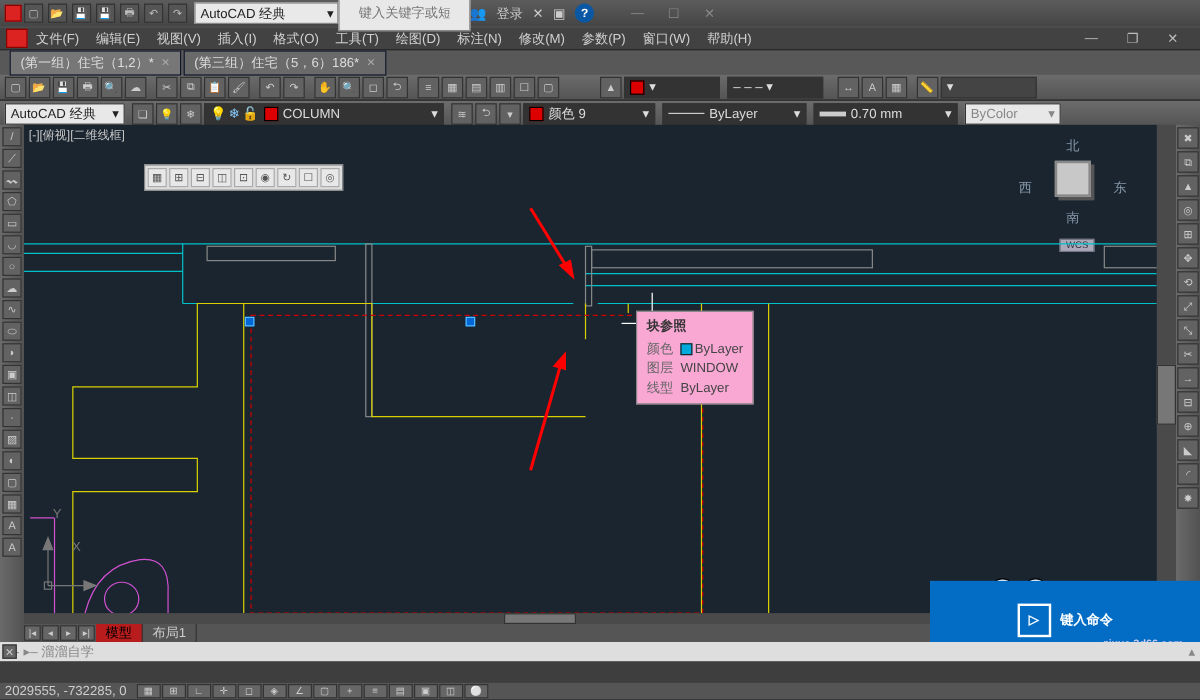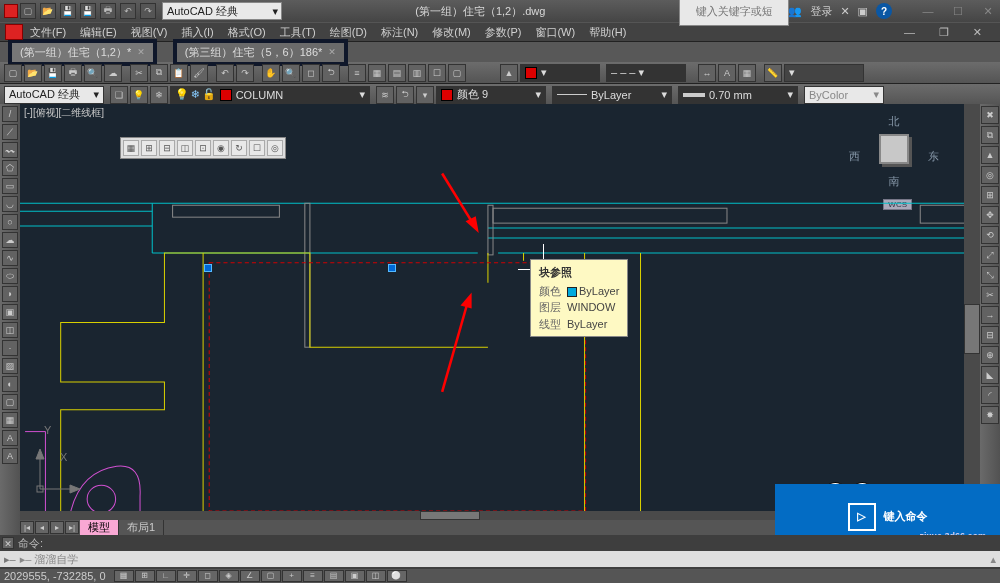--- a/index.html
+++ b/index.html
@@ -13,63 +13,63 @@
     .title-txt{flex:1;text-align:center;color:#d8d8d8}
     .search-box{background:#e8e8e8;border:1px solid #888;height:30px;width:110px;color:#888;padding:0 16px}
     .title-right{display:flex;align-items:center;gap:8px;color:#ccc}
     .help-ico{width:16px;height:16px;border-radius:50%;background:#0a57a4;color:#fff;display:flex;align-items:center;justify-content:center;font-size:10px;font-weight:bold}
     .win-btns{display:flex;gap:14px;margin-left:20px;color:#888}
     .win-btn{width:16px;text-align:center}
     .menubar{height:20px;background:#424242;border-top:1px solid #555;border-bottom:1px solid #222;display:flex;align-items:center;padding-left:30px;color:#d0d0d0}
     .menubar .fm{background:#d22;width:18px;height:16px;position:absolute;left:5px;border:1px solid #800}
     .menubar span{margin-right:14px}
     .tabs-bar{height:20px;background:#585858;display:flex;align-items:center;padding-left:8px;color:#ddd}
-    .ftab{padding:2px 8px;border:4px solid #0f172a;background:#6a6a6a;margin-right:16px;display:flex;align-items:center}
+    .ftab{padding:2px 8px;border:1px solid #0f172a;background:#6a6a6a;margin-right:2px;display:flex;align-items:center}
     .ftab.act{background:#777}
     .ftab .x{margin-left:6px;color:#aaa;font-size:9px}
     .tool-row{height:22px;background:linear-gradient(#6c6c6c,#545454);border-bottom:1px solid #222;display:flex;align-items:center;padding:0 4px;gap:2px}
     .tbtn{width:18px;height:18px;background:#626262;border:1px solid #333;display:flex;align-items:center;justify-content:center;color:#ccc;font-size:9px}
     .sep{width:4px}
     .prop-dd{height:18px;border:1px solid #333;background:#555;color:#ddd;display:flex;align-items:center;padding:0 4px;margin-right:4px;position:relative}
     .prop-dd.light{background:#e8e8e8;color:#222}
     .clr-sw{width:12px;height:12px;border:1px solid #000;margin-right:4px}
     .work{position:absolute;left:0;right:0;top:104px;bottom:48px}
     .lbar{position:absolute;left:0;top:0;width:20px;bottom:0;background:linear-gradient(90deg,#6a6a6a,#525252);display:flex;flex-direction:column;align-items:center;padding-top:2px;gap:2px}
     .lbar .tbtn{width:16px;height:16px}
     .rbar{position:absolute;right:0;top:0;width:20px;bottom:24px;background:linear-gradient(90deg,#6a6a6a,#525252);display:flex;flex-direction:column;align-items:center;padding-top:2px;gap:2px}
     .canvas{position:absolute;left:20px;right:36px;top:0;bottom:24px;background:#1a2530}
     .scroll-v{position:absolute;right:20px;top:0;width:16px;bottom:24px;background:#4a4a4a}
     .scroll-v .th{position:absolute;top:200px;width:100%;height:50px;background:#777;border:1px solid #333}
     .scroll-h{position:absolute;left:20px;right:36px;bottom:15px;height:9px;background:#4a4a4a}
     .scroll-h .th{position:absolute;left:400px;height:100%;width:60px;background:#777;border:1px solid #333}
     .model-tabs{position:absolute;left:20px;right:36px;bottom:0;height:15px;background:#555;display:flex;align-items:center;color:#ccc;font-size:10px}
     .mt-btn{width:14px;height:13px;background:#666;border:1px solid #333;text-align:center;font-size:8px;line-height:11px;margin-right:1px}
     .mtab{padding:0 8px;border-right:1px solid #333}
-    .mtab.act{background:#f9a8d4;color:#000}
+    .mtab.act{background:#b91c1c;color:#000}
     .vp-lbl{position:absolute;left:4px;top:2px;color:#c8c8c8;font-size:10px}
     .float-tb{position:absolute;left:100px;top:33px;background:#ddd;border:1px solid #888;display:flex;padding:2px;gap:2px}
     .float-tb .fb{width:16px;height:16px;background:#e8e8e8;border:1px solid #aaa;font-size:9px;text-align:center;line-height:14px;color:#555}
     .vcube{position:absolute;right:30px;top:10px;width:80px;height:80px;color:#8899aa;text-align:center}
     .vcube .n{position:absolute;top:0;left:0;right:0}
     .vcube .s{position:absolute;bottom:5px;left:0;right:0}
     .vcube .w{position:absolute;left:-5px;top:35px}
     .vcube .e{position:absolute;right:-5px;top:35px}
     .vcube .cb{position:absolute;left:25px;top:20px;width:30px;height:30px;background:#c8c8c8;border:2px solid #888;box-shadow:3px 3px 0 #555}
     .wcs{position:absolute;right:52px;top:95px;background:#aab;color:#334;font-size:8px;padding:0 4px;border:1px solid #778}
     .ucs-icon{position:absolute;left:10px;bottom:10px;color:#777;font-size:11px}
     .ucs-icon .yax{position:absolute;left:14px;top:-25px}
     .ucs-icon .xax{position:absolute;left:30px;top:2px}
     svg.dwg{position:absolute;left:0;top:0;width:100%;height:100%}
     .crosshair{position:absolute;left:498px;top:140px;width:50px;height:50px}
     .crosshair:before,.crosshair:after{content:"";position:absolute;background:#fff}
     .crosshair:before{left:0;right:0;top:50%;height:1px}
     .crosshair:after{top:0;bottom:0;left:50%;width:1px}
     .crosshair .pb{position:absolute;left:21px;top:21px;width:8px;height:8px;border:1px solid #fff}
     .grip{position:absolute;width:8px;height:8px;background:#0068d6;border:1px solid #5bf}
-    .tooltip{position:absolute;left:510px;top:155px;background:#fef9c3;border:1px solid #888;color:#444;padding:4px 8px;font-size:11px;line-height:1.5;min-width:88px}
+    .tooltip{position:absolute;left:510px;top:155px;background:#f9a8d4;border:1px solid #888;color:#444;padding:4px 8px;font-size:11px;line-height:1.5;min-width:88px}
     .tooltip .tt-title{font-weight:bold;margin-bottom:2px;color:#333}
     .tooltip .trow{display:flex}
     .tooltip .k{width:28px;color:#666}
     .ttcsw{display:inline-block;width:10px;height:10px;background:#0ad;border:1px solid #222;vertical-align:middle;margin-right:2px}
     .cmd{position:absolute;left:0;right:0;bottom:14px;height:34px;background:#3e3e3e;color:#ccc}
     .cmd-ln{display:flex;align-items:center;padding:2px 4px;height:16px;background:#dedede;color:#333;font-size:11px}
     .cmd-hist{padding:0 18px;color:#bbb;font-size:10px;height:16px;line-height:16px}
     .cmd .xx{position:absolute;left:2px;top:2px;width:12px;height:12px;background:#666;color:#ccc;text-align:center;font-size:9px;line-height:12px;border:1px solid #333}
     .status{position:absolute;left:0;right:0;bottom:0;height:14px;background:#555;color:#ccc;display:flex;align-items:center;font-size:10px;padding:0 4px}
     .status .coord{margin-right:8px}
@@ -90,21 +90,20 @@
     <div class="qat-btn">💾</div>
     <div class="qat-btn">💾</div>
     <div class="qat-btn">🖶</div>
     <div class="qat-btn">↶</div>
     <div class="qat-btn">↷</div>
   </div>
   <div class="ws-dd">
     <span>AutoCAD 经典</span>
     <span class="arr">▾</span>
   </div>
-  <div class="title-txt">(第一组）住宅（1,2）.dwg</div>
   <input class="search-box" placeholder="键入关键字或短语" style="">
   <div class="title-right">
     <span>👥</span>
     <span>登录</span>
     <span>✕</span>
     <span>▣</span>
     <span class="help-ico">?</span>
     <div class="win-btns">
       <span class="win-btn">—</span>
       <span class="win-btn">☐</span>
@@ -401,21 +400,20 @@
 </div>
 
 <div class="watermark">
   <div class="play">▷</div>
   <span>键入命令</span>
   <div class="sub">zixue.3d66.com</div>
 </div>
 
 <div class="cmd">
   <div class="xx">✕</div>
-  <div class="cmd-hist"><span>命令:</span></div>
   <div class="cmd-ln">
     <span style="margin-right:4px;color:#777">▸–</span>
     <span style="color:#888">▸– 溜溜自学</span>
     <span style="margin-left:auto;color:#888">▴</span>
   </div>
 </div>
 
 <div class="status">
   <span class="coord">2029555, -732285, 0</span>
   <div class="sbtn">▦</div>

